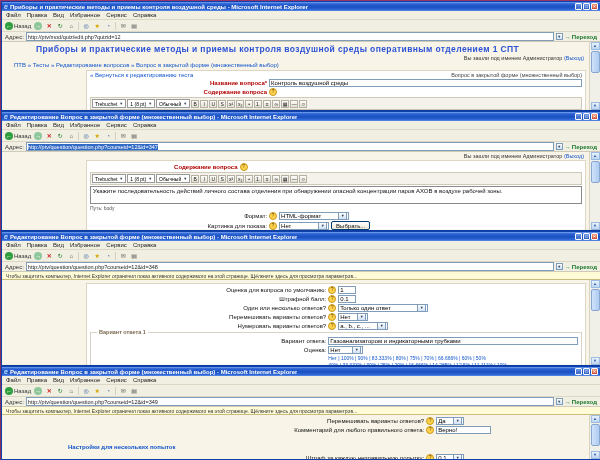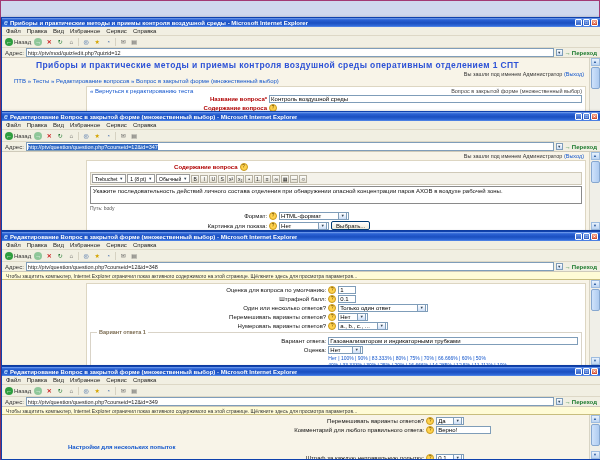--- a/index.html
+++ b/index.html
@@ -4,21 +4,21 @@
 <style>
   html,body{margin:0;padding:0;}
   body{width:600px;height:460px;position:relative;font-family:"Liberation Sans",sans-serif;
        background:#d8d4c8;overflow:hidden;}
   #screen{position:absolute;inset:0;border:1px solid #a23a74;box-sizing:border-box;background:#cfd8ee;}
 
   
   .window{position:absolute;left:0;width:600px;box-sizing:border-box;background:#f1efe2;
           border:1px solid #0f41ad;box-shadow:0 1px 3px rgba(0,0,0,.45);
           display:flex;flex-direction:column;overflow:hidden;}
-  .w1{top:16px;height:110px;z-index:1;}
+  .w1{top:0;height:110px;z-index:1;}
   .w2{top:110px;height:120px;z-index:2;}
   .w3{top:230px;height:135px;z-index:3;}
   .w4{top:365px;height:94px;z-index:4;}
 
   .titlebar{flex:0 0 9px;display:flex;align-items:center;gap:2px;padding:0 2px;
     background:linear-gradient(180deg,#7ba5ef 0%,#2b63d5 20%,#1a4fc0 55%,#2f68d8 85%,#5c8ee8 100%);
     color:#fff;font-size:6px;font-weight:bold;white-space:nowrap;overflow:hidden;}
   .ie-e{font-style:italic;color:#bfe0ff;font-size:7px;line-height:7px;flex:0 0 auto;}
   .title-text{overflow:hidden;text-overflow:ellipsis;}
   .winbtns{margin-left:auto;display:flex;gap:1px;flex:0 0 auto;}

